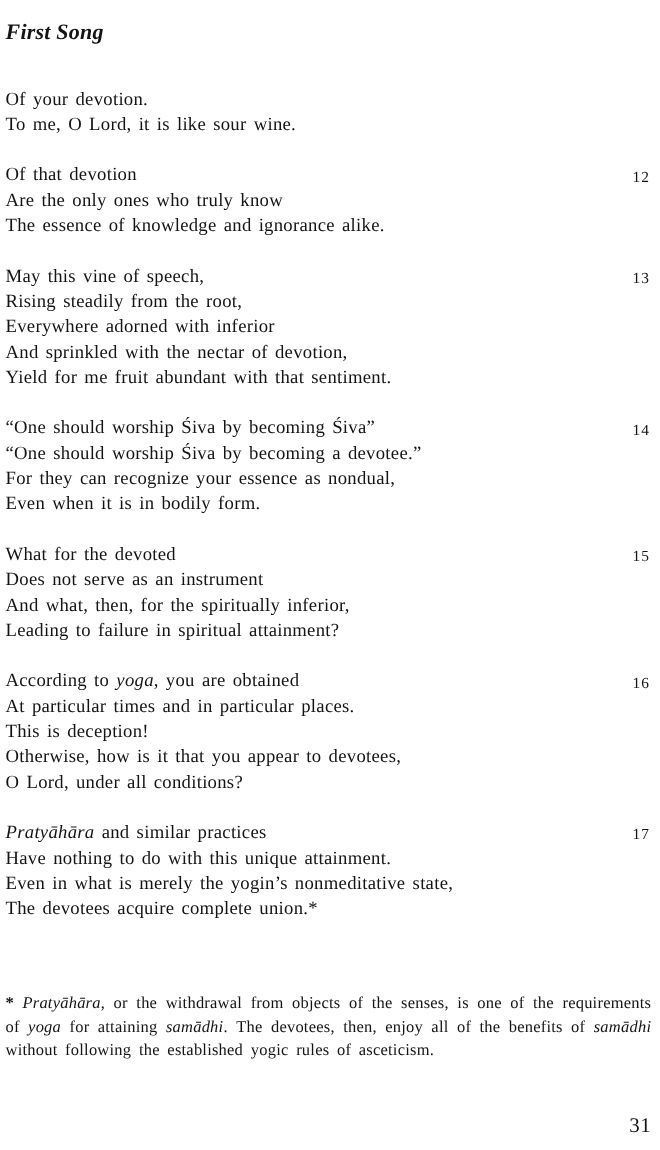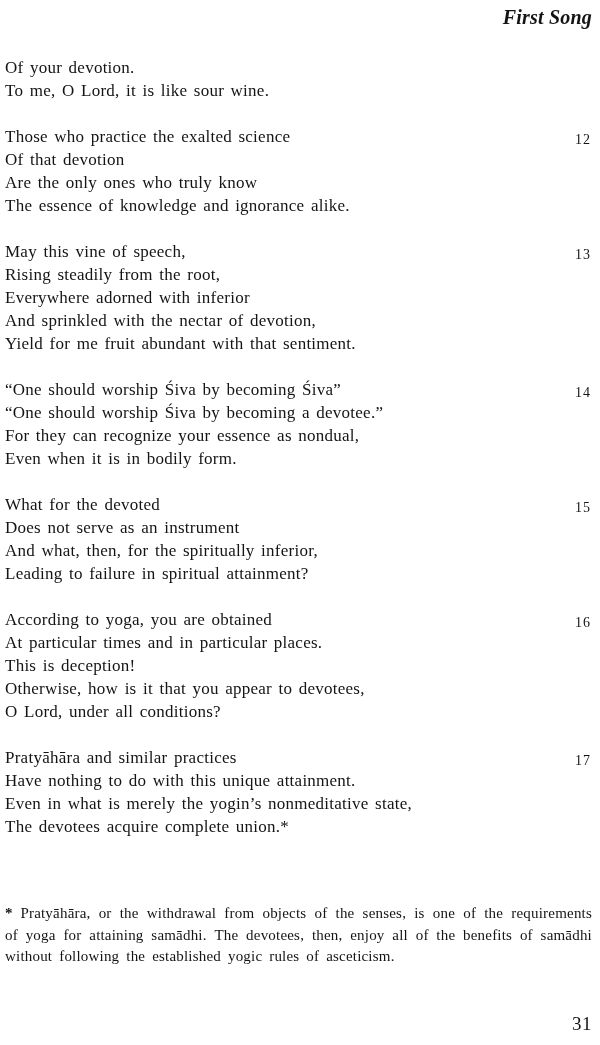--- a/index.html
+++ b/index.html
@@ -13,41 +13,41 @@
     height: 1045px;
     margin: 0 auto;
     background: #ffffff;
     color: #141414;
     font-family: "Liberation Serif", "DejaVu Serif", serif;
     overflow: hidden;
     box-sizing: border-box;
     padding: 4px 8px 0 5px;
   }
   .running-head {
-    text-align: right;
     font-size: 20px;
     font-weight: bold;
     font-style: italic;
     line-height: 26px;
     letter-spacing: 0.2px;
+    margin-top: 12px;
   }
   .poem {
-    margin-top: 26px;
+    margin-top: 36px;
     font-size: 17px;
     line-height: 23px;
     letter-spacing: 0.25px;
     word-spacing: 2px;
   }
   .stanza {
     position: relative;
     margin-bottom: 23px;
   }
   .stanza:last-child { margin-bottom: 0; }
   .line { white-space: pre-wrap; }
-  .it { }
+  .it { font-style: italic; }
   .bd { font-weight: bold; }
   .vnum {
     position: absolute;
     top: 3px;
     right: 1px;
     font-size: 14px;
     letter-spacing: 1px;
   }
   .footnote {
     margin-top: 65px;
@@ -73,21 +73,20 @@
   <div class="running-head">
     <span>First Song</span>
   </div>
 
   <div class="poem" id="poem">
       <div class="stanza">
         <div class="line"><span>Of your devotion.</span></div>
         <div class="line"><span>To me, O Lord, it is like sour wine.</span></div>
       </div>
       <div class="stanza">
-        <div class="line"><span>Those who practice the exalted science</span></div>
         <div class="line"><span>Of that devotion</span></div>
         <div class="line"><span>Are the only ones who truly know</span></div>
         <div class="line"><span>The essence of knowledge and ignorance alike.</span></div>
         <span class="vnum">12</span>
       </div>
       <div class="stanza">
         <div class="line"><span>May this vine of speech,</span></div>
         <div class="line"><span>Rising steadily from the root,</span></div>
         <div class="line"><span>Everywhere adorned with inferior</span></div>
         <div class="line"><span>And sprinkled with the nectar of devotion,</span></div>

